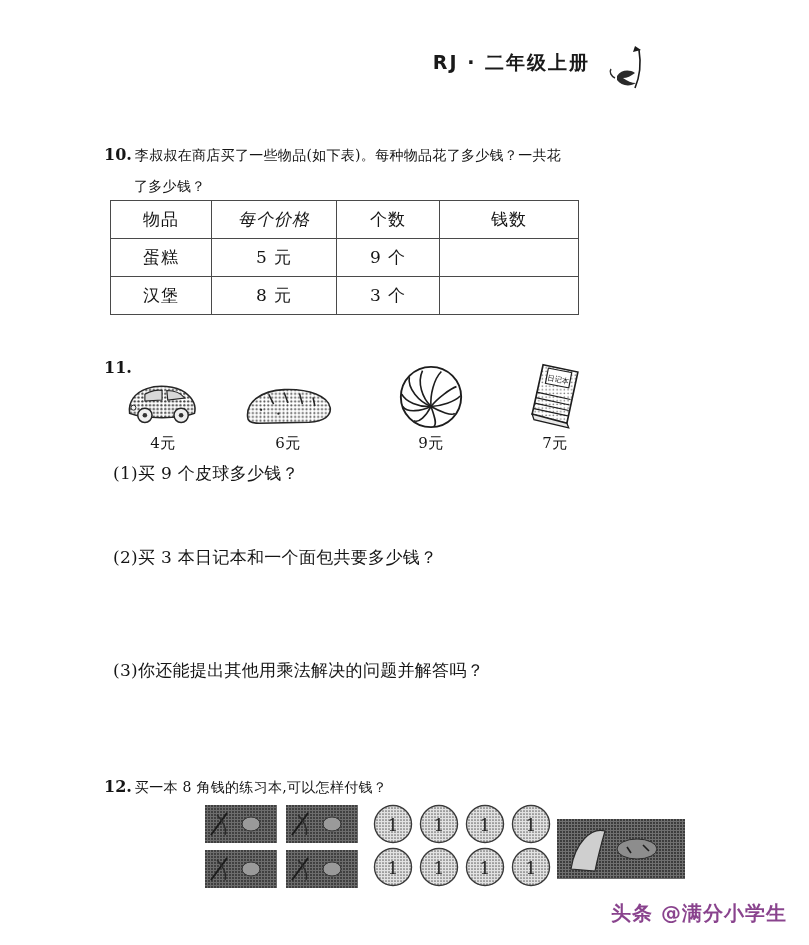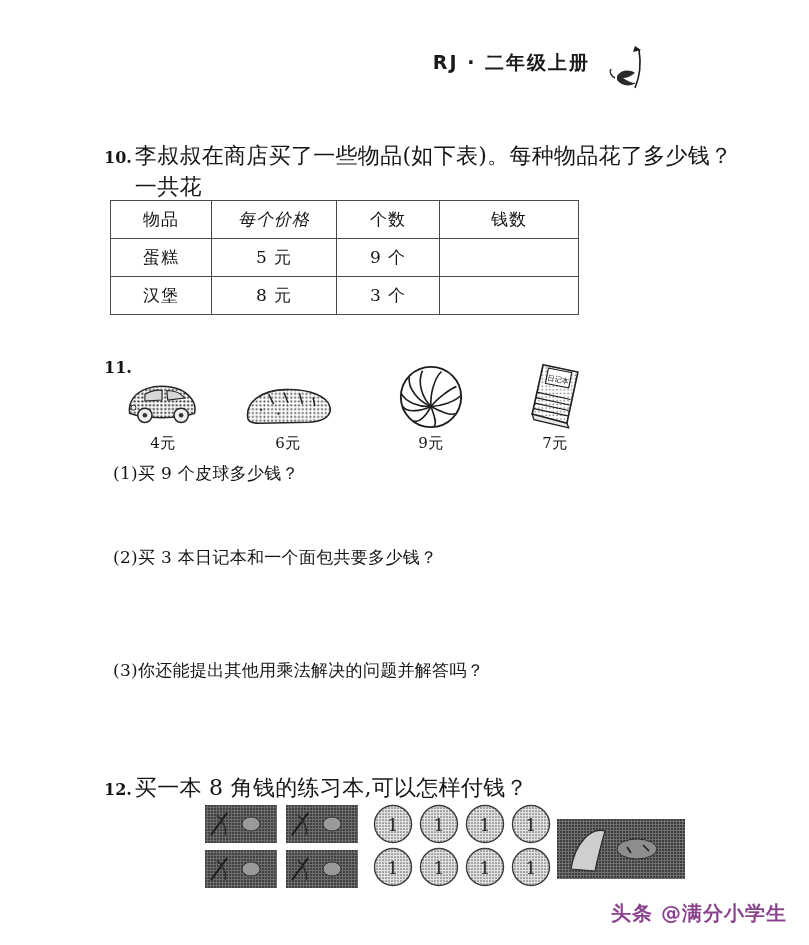--- a/index.html
+++ b/index.html
@@ -54,21 +54,21 @@
     align-items: baseline;
   }
   .q-num {
     font-family: "DejaVu Serif", "Liberation Serif", serif;
     font-weight: 700;
     font-size: 16px;
     flex: 0 0 auto;
     margin-right: 3px;
   }
   .q-text {
-    font-size: 22px;
+    font-size: 14px;
     line-height: 31px;
     letter-spacing: 0.3px;
   }
   .q-text.indent {
     margin-left: 30px;
   }
   .sub-q {
     font-size: 17px;
     letter-spacing: 0.3px;
     margin-left: 29px;

